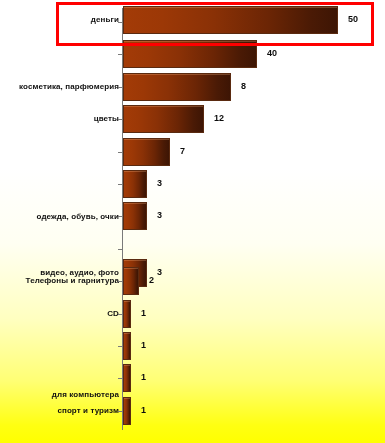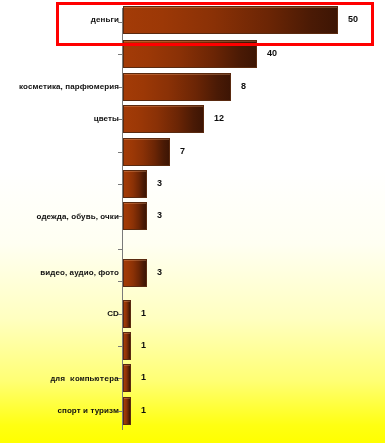--- a/index.html
+++ b/index.html
@@ -152,38 +152,45 @@
       </div>
       <div class="tick" style="top: 216.4px;"></div>
       <div class="row" style="top: 234.8px; height: 28px; margin-top: 24px;">
         <div class="cat-label" style="top: 0px; height: 28px; display: flex; align-items: center; justify-content: flex-end;">видео, аудио, фото</div>
         <div class="bar-wrap" style="top: 0px; width: 24px; height: 28px;">
           <div class="bar"></div>
         </div>
         <div class="val-label" style="left: 157px; top: 8px;">3</div>
       </div>
       <div class="tick" style="top: 248.8px;"></div>
+      <div class="row" style="top: 267.2px; height: 28px;">
+        <div class="cat-label" style="top: 0px; height: 28px; display: flex; align-items: center; justify-content: flex-end;">Телефоны и гарнитура</div>
+        <div class="bar-wrap" style="top: 0px; width: 16px; height: 28px;">
+          <div class="bar"></div>
+        </div>
+        <div class="val-label" style="left: 149px; top: 8px;">2</div>
+      </div>
       <div class="tick" style="top: 281.2px;"></div>
       <div class="row" style="top: 299.6px; height: 28px;">
         <div class="cat-label" style="top: 0px; height: 28px; display: flex; align-items: center; justify-content: flex-end;">CD</div>
         <div class="bar-wrap" style="top: 0px; width: 8px; height: 28px;">
           <div class="bar"></div>
         </div>
         <div class="val-label" style="left: 141px; top: 8px;">1</div>
       </div>
       <div class="tick" style="top: 313.6px;"></div>
       <div class="row" style="top: 332px; height: 28px;">
         <div class="bar-wrap" style="top: 0px; width: 8px; height: 28px;">
           <div class="bar"></div>
         </div>
         <div class="val-label" style="left: 141px; top: 8px;">1</div>
       </div>
       <div class="tick" style="top: 346px;"></div>
       <div class="row" style="top: 364.4px; height: 28px;">
-        <div class="cat-label" style="top: 0px; height: 28px; display: flex; align-items: center; justify-content: flex-end; font-family: Liberation Mono, monospace;">для компьютера</div>
+        <div class="cat-label" style="top: 16px; height: 28px; display: flex; align-items: center; justify-content: flex-end;">для компьютера</div>
         <div class="bar-wrap" style="top: 0px; width: 8px; height: 28px;">
           <div class="bar"></div>
         </div>
         <div class="val-label" style="left: 141px; top: 8px;">1</div>
       </div>
       <div class="tick" style="top: 378.4px;"></div>
       <div class="row" style="top: 396.8px; height: 28px;">
         <div class="cat-label" style="top: 0px; height: 28px; display: flex; align-items: center; justify-content: flex-end;">спорт и туризм</div>
         <div class="bar-wrap" style="top: 0px; width: 8px; height: 28px;">
           <div class="bar"></div>

